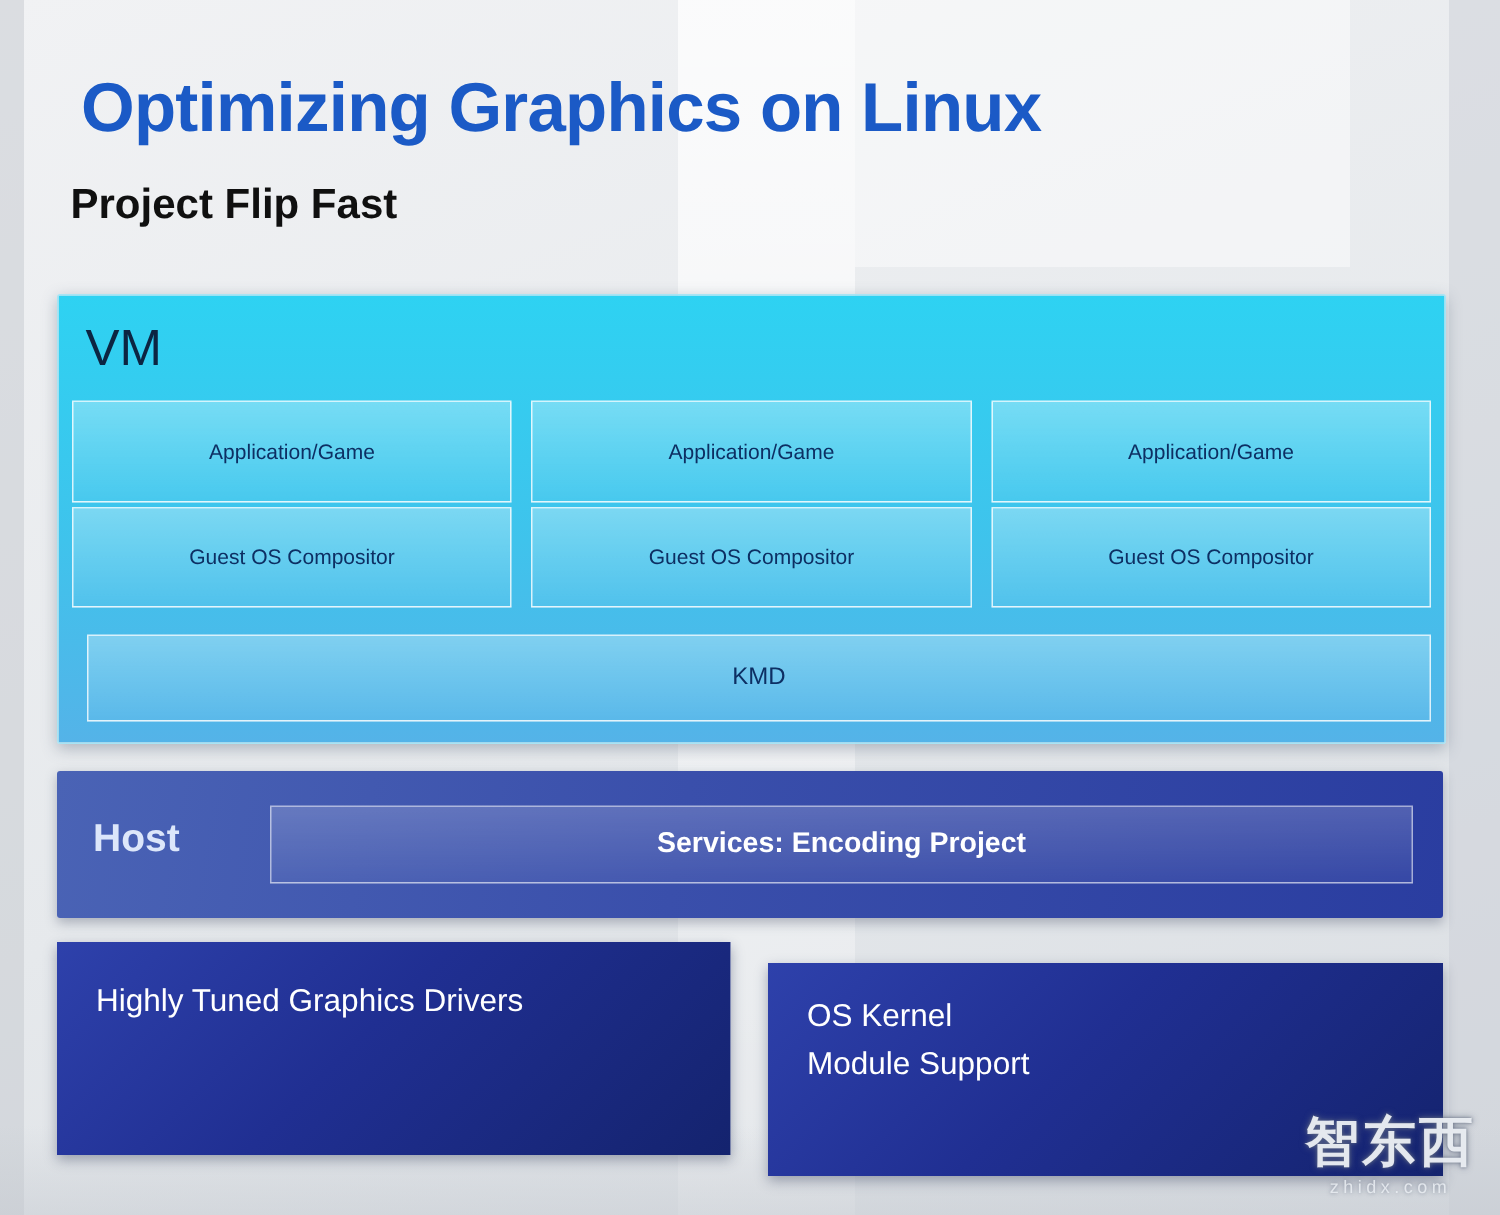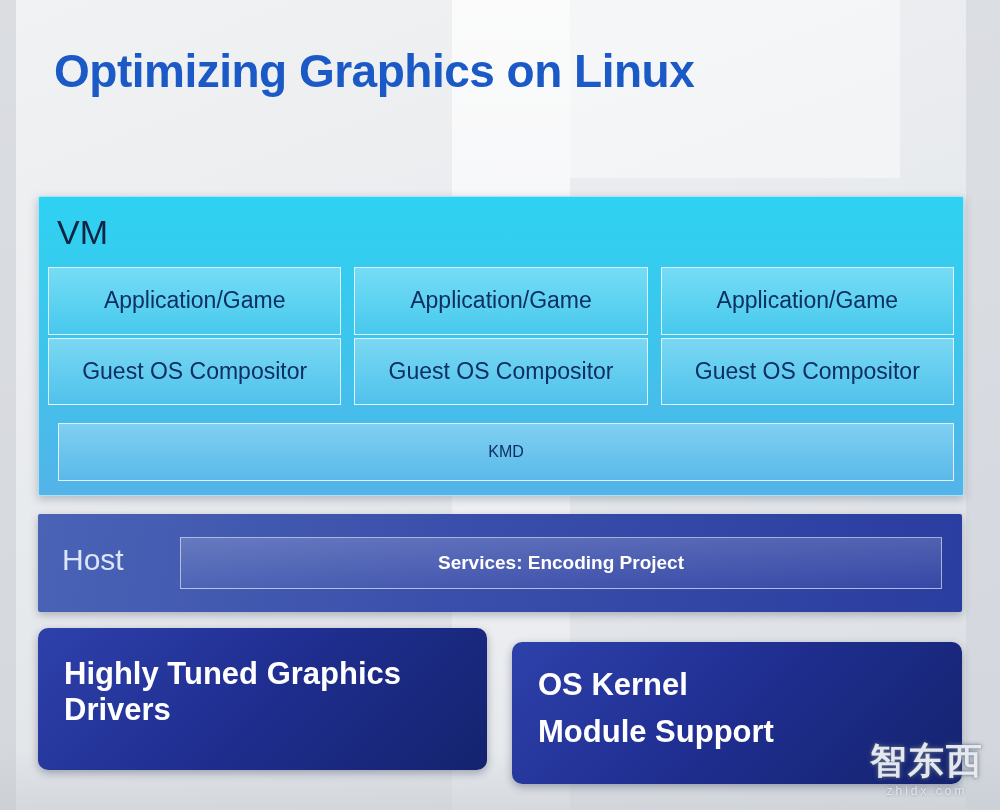--- a/index.html
+++ b/index.html
@@ -46,56 +46,56 @@
   }
   .vm-cols{
     position:absolute;left:9px;right:9px;top:70px;height:138px;
     display:flex;gap:13px;
   }
   .vm-col{flex:1;display:flex;flex-direction:column;gap:3px;}
   .vm-cell{
     flex:1;display:flex;align-items:center;justify-content:center;
     background:linear-gradient(180deg,rgba(255,255,255,.32),rgba(255,255,255,.06));
     border:1px solid rgba(255,255,255,.78);
-    color:#0d2f63;font-size:23px;
+    color:#0d2f63;font-size:14px;
   }
   .vm-kmd{
     position:absolute;left:19px;right:9px;top:226px;height:56px;
     display:flex;align-items:center;justify-content:center;
     background:linear-gradient(180deg,rgba(255,255,255,.30),rgba(255,255,255,.05));
     border:1px solid rgba(255,255,255,.78);
     color:#0d2f63;font-size:16px;
   }
 
   
   .host-bar{
     position:absolute;left:38px;top:514px;width:924px;height:98px;
     background:linear-gradient(100deg,#4a63b5 0%,#3a4fab 45%,#2a3da0 100%);
     box-shadow:0 3px 8px rgba(60,70,95,.35);
     border-radius:2px;
   }
   .host-label{
     position:absolute;left:24px;top:29px;
-    font-size:30px;font-weight:400;color:#dce6fa;
+    font-size:26px;font-weight:700;color:#dce6fa;
   }
   .host-services{
     position:absolute;left:142px;top:23px;width:760px;height:50px;
     display:flex;align-items:center;justify-content:center;
     background:linear-gradient(180deg,rgba(255,255,255,.18),rgba(255,255,255,.05));
     border:1px solid rgba(255,255,255,.55);
     color:#ffffff;font-size:19px;font-weight:700;
   }
 
   
   .bottom-box{
     position:absolute;top:628px;height:142px;
     background:linear-gradient(135deg,#2e41ab 0%,#202f92 45%,#14236e 100%);
     box-shadow:0 3px 8px rgba(50,60,90,.4);
-    border-radius:10px;
-    color:#ffffff;font-size:31px;font-weight:700;
+    border-radius:0;
+    color:#ffffff;font-size:21px;font-weight:400;
     box-sizing:border-box;
   }
   .bottom-left{left:38px;width:449px;padding:28px 20px 0 26px;}
   .bottom-right{left:512px;width:450px;padding:20px 20px 0 26px;line-height:1.5;margin-top:14px;}
 
   
   .watermark{
     position:absolute;right:16px;bottom:12px;text-align:center;z-index:5;
   }
   .watermark-cn{
@@ -114,20 +114,21 @@
 
 <div class="slide">
 
   <div class="bg-shape bg-edge-left"></div>
   <div class="bg-shape bg-band-center"></div>
   <div class="bg-shape bg-panel-top"></div>
   <div class="bg-shape bg-edge-right"></div>
   <div class="bg-shape bg-floor"></div>
 
   <div class="title">Optimizing Graphics on Linux</div>
+  <div class="subtitle">Project Flip Fast</div>
 
   <div class="vm-box">
     <div class="vm-label">VM</div>
 
     <div class="vm-cols">
       <div class="vm-col">
         <div class="vm-cell">Application/Game</div>
         <div class="vm-cell">Guest OS Compositor</div>
       </div>
       <div class="vm-col">

